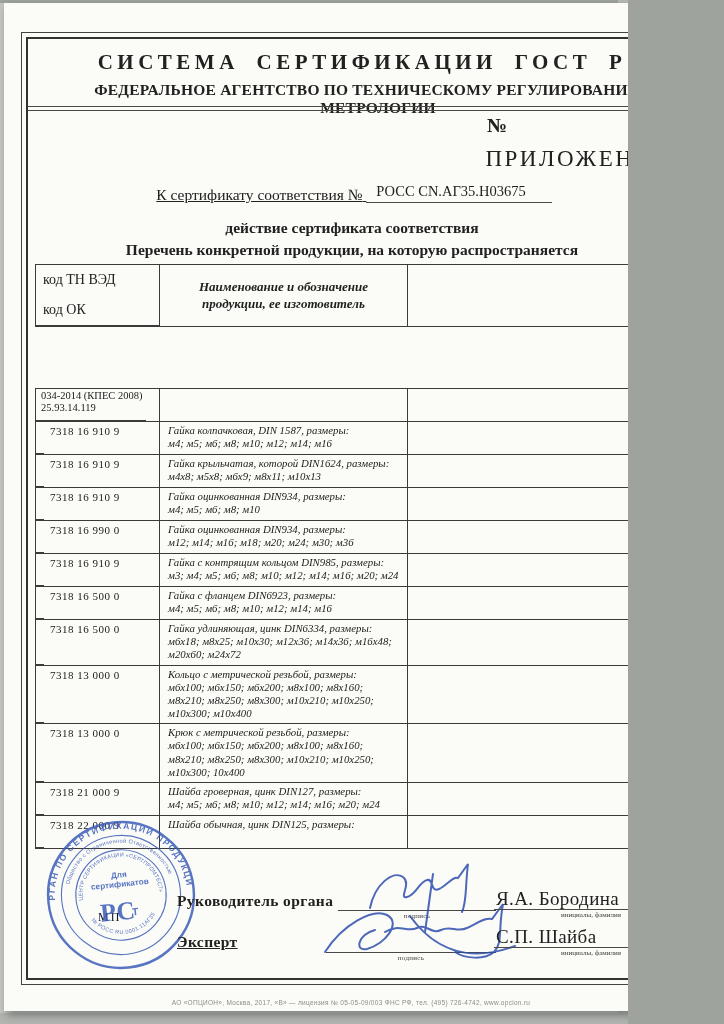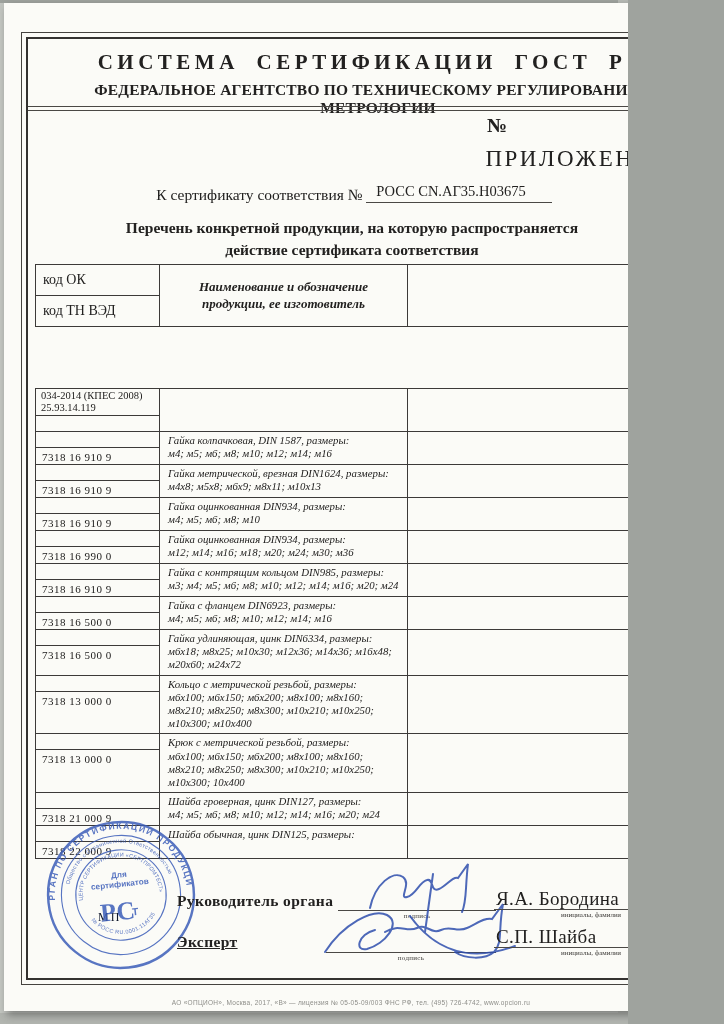--- a/index.html
+++ b/index.html
@@ -20,21 +20,21 @@
   .agency{position:absolute;left:50px;width:656px;top:81px;text-align:center;
           font-size:15.5px;font-weight:bold;letter-spacing:.2px;}
   .dbl-rule{position:absolute;left:28px;top:106px;width:646px;height:3px;
             border-top:1.4px solid #4a4845;border-bottom:1.4px solid #4a4845;}
   .blank-no{position:absolute;left:487px;top:114px;display:flex;align-items:baseline;gap:8px;}
   .blank-no .nosign{font-size:20px;font-weight:bold;}
   .blank-no .digits{font-family:"DejaVu Sans Mono",monospace;font-size:26px;
                     letter-spacing:1.5px;color:var(--red);}
   .doc-title{position:absolute;left:30px;width:640px;top:146px;text-align:right;
              font-size:23px;font-weight:normal;letter-spacing:2.5px;}
-  .cert-line{position:absolute;left:30px;width:648px;top:186px;text-align:center;font-size:15.5px;}
+  .cert-line{position:absolute;left:30px;width:648px;top:186px;text-align:center;font-size:15.5px;text-decoration:underline;}
   .cert-num{display:inline-block;font-size:14.5px;border-bottom:1px solid #4a4845;
             padding:0 26px 2px 10px;transform:translateY(-4px);}
   .subtitle{position:absolute;left:30px;width:644px;top:217px;text-align:center;
             font-weight:bold;font-size:15.5px;line-height:1.4;}
 
   
   .thead-box{position:absolute;left:35px;top:264px;width:622px;height:63px;
              border:1.2px solid var(--line);display:flex;box-sizing:border-box;}
   .th-col1{width:124px;border-right:1.2px solid var(--line);display:flex;flex-direction:column;box-sizing:border-box;}
   .th-col1 .half{flex:1;display:flex;align-items:center;padding-left:7px;font-size:14px;}
@@ -42,21 +42,21 @@
   .th-col2{width:248px;border-right:1.2px solid var(--line);box-sizing:border-box;}
   .th-col2,.th-col3{display:flex;align-items:center;justify-content:center;text-align:center;
                     font-weight:bold;font-size:13px;line-height:1.3;padding:0 14px;font-style:italic;}
   .th-col3{flex:1;}
 
   
   .tbody-box{position:absolute;left:35px;top:388px;width:622px;
              border:1.2px solid var(--line);box-sizing:border-box;}
   .trow{display:flex;border-bottom:1px solid var(--line);min-height:32px;align-items:stretch;}
   .trow:last-child{border-bottom:none;}
-  .c-code{width:124px;border-right:1px solid var(--line);display:flex;flex-direction:column;box-sizing:border-box;}
+  .c-code{width:124px;border-right:1px solid var(--line);display:flex;box-sizing:border-box;}
   .ok-sub{min-height:13px;border-bottom:1px solid var(--line);
           padding:1px 3px 1px 5px;font-size:10.5px;line-height:1.15;}
   .tn-sub{flex:1;padding:3px 3px 1px 6px;font-size:11px;letter-spacing:.5px;min-height:11px;}
   .c-desc{width:248px;border-right:1px solid var(--line);box-sizing:border-box;
           padding:2px 8px 3px 8px;font-size:10.8px;line-height:1.22;font-style:italic;}
   .c-doc{flex:1;}
 
   
   .mp-mark{position:absolute;left:98px;top:910px;font-size:12px;letter-spacing:2px;color:#0f172a;}
   .stamp{position:absolute;left:44px;top:818px;width:154px;height:154px;opacity:.84;
@@ -111,28 +111,28 @@
   </div>
 
   <div class="doc-title">ПРИЛОЖЕНИЕ</div>
 
   <div class="cert-line">
     <span>К сертификату соответствия №</span>
     <span class="cert-num">РОСС CN.АГ35.Н03675</span>
   </div>
 
   <div class="subtitle">
+    <div>действие сертификата соответствия</div>
     <div>Перечень конкретной продукции,  на которую распространяется</div>
-    <div>действие сертификата соответствия</div>
   </div>
 
   <div class="thead-box">
     <div class="th-col1">
+      <div class="half">код ТН ВЭД</div>
       <div class="half top">код ОК</div>
-      <div class="half">код ТН ВЭД</div>
     </div>
     <div class="th-col2">Наименование и обозначение продукции, ее изготовитель</div>
   </div>
 
   <div class="tbody-box">
       <div class="trow">
         <div class="c-code">
           <div class="ok-sub">
             <div>034-2014 (КПЕС 2008)</div>
             <div>25.93.14.119</div>
@@ -152,21 +152,21 @@
           <div>м4; м5; м6; м8; м10; м12; м14; м16</div>
         </div>
         <div class="c-doc"></div>
       </div>
       <div class="trow">
         <div class="c-code">
           <div class="ok-sub"></div>
           <div class="tn-sub">7318 16 910 9</div>
         </div>
         <div class="c-desc">
-          <div>Гайка метрической, врезная DIN1624, размеры:</div>
+          <div>Гайка крыльчатая, которой DIN1624, размеры:</div>
           <div>м4х8; м5х8; м6х9; м8х11; м10х13</div>
         </div>
         <div class="c-doc"></div>
       </div>
       <div class="trow">
         <div class="c-code">
           <div class="ok-sub"></div>
           <div class="tn-sub">7318 16 910 9</div>
         </div>
         <div class="c-desc">

